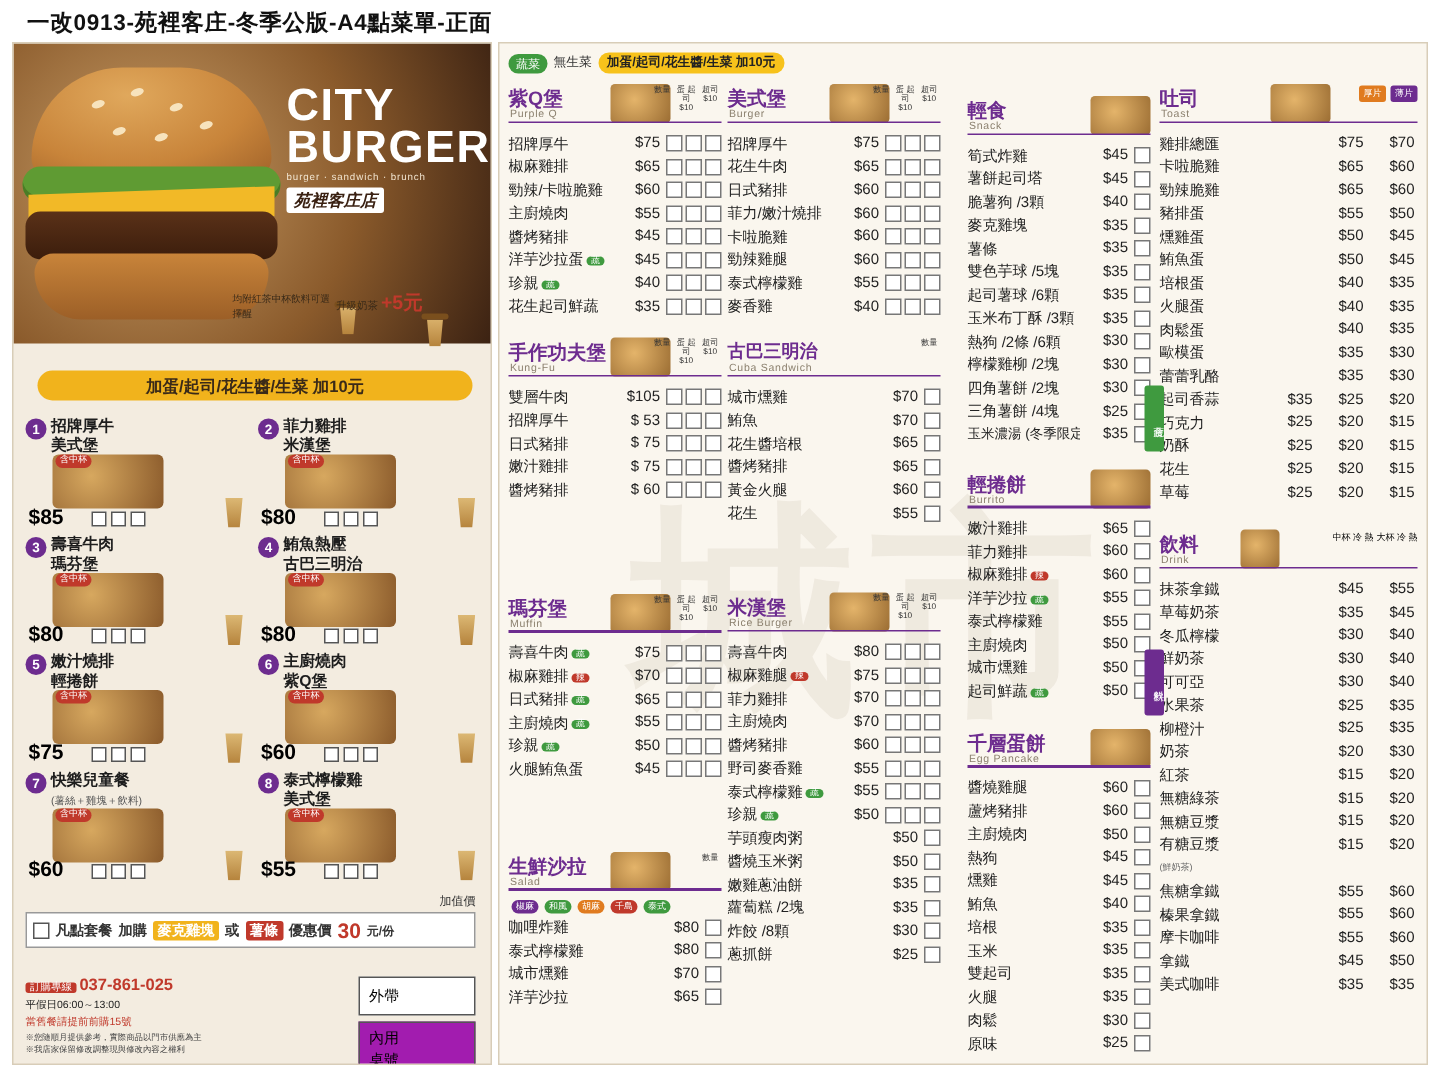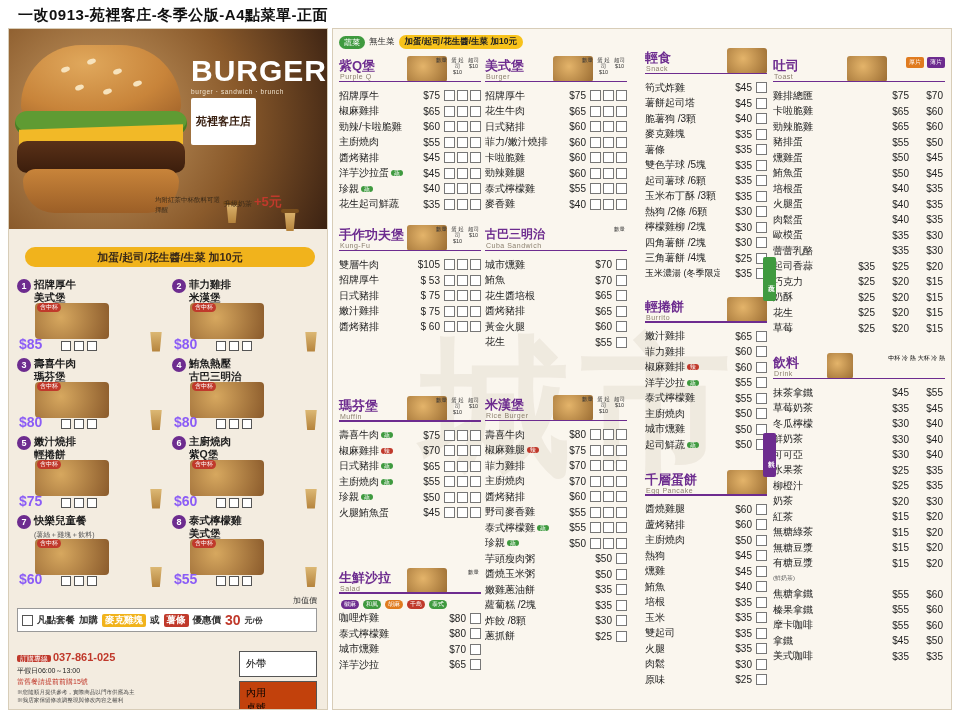--- a/index.html
+++ b/index.html
@@ -58,21 +58,21 @@
   }
   .brand .b1 { font-size:30px; font-weight:bold; line-height:0.92; letter-spacing:1px; }
   .brand .b2 { font-size:30px; font-weight:bold; line-height:0.92; letter-spacing:1px; }
   .brand .b3 { font-size:6.5px; letter-spacing:0.6px; margin-top:3px; color:#f1e4cf; }
   .brand .menu {
     margin-top:8px; font-size:23px; font-weight:bold; letter-spacing:2px;
     color:#f5e9d4;
   }
   .brand .shopname {
     margin-top:3px; font-size:11px; background:#fff; color:#3a2112;
-    display:inline-block; padding:16px 5px; border-radius:2px; font-weight:bold;
+    display:inline-block; padding:1px 5px; border-radius:2px; font-weight:bold;font-style:italic;
   }
   
   .combo-band {
     position:absolute; left:0; top:158px; width:320px; height:86px;
   }
   .combo-badge {
     position:absolute; left:14px; top:6px; width:120px; height:58px;
     background:#6d2c8f; border-radius:50%/46%;
     color:#fff; text-align:center;
   }
@@ -121,21 +121,21 @@
     position:absolute; left:20px; top:26px; width:74px; height:36px;
     border-radius:4px;
     background: radial-gradient(circle at 35% 40%, #d7a85f, #8a5a2b);
   }
   .tagred {
     position:absolute; font-size:6px; color:#fff; background:#c0392b;
     border-radius:6px; padding:0 3px; line-height:9px;
   }
   .cprice {
     position:absolute; left:4px; bottom:2px;
-    font-size:14px; font-weight:bold; color:#8b5cf6;
+    font-size:14px; font-weight:bold; color:#000000;
   }
   .chk-row { position:absolute; left:46px; bottom:3px; display:flex; gap:3px; }
   .chk { width:10px; height:10px; border:1px solid #555; background:#fff; }
   .cupmini {
     position:absolute; right:4px; bottom:2px; width:16px; height:20px;
     background:linear-gradient(#dcb874,#b5833c);
     clip-path: polygon(14% 0, 86% 0, 74% 100%, 26% 100%);
   }
   
   .addon2 {
@@ -158,21 +158,21 @@
   .contact .phone { font-size:11px; font-weight:bold; color:#c0392b; }
   .contact .tiny { font-size:5.6px; color:#444; }
   .order-box {
     position:absolute; right:10px; top:622px; width:78px;
   }
   .order-box .ob {
     border:1px solid #555; background:#fff; height:26px; margin-bottom:4px;
     font-size:10px; display:flex; align-items:center; padding-left:6px;
   }
   .order-box .ob2 {
-    border:1px solid #555; background:#c2410c; height:36px;
+    border:1px solid #555; background:#a21caf; height:36px;
     font-size:10px; padding-left:6px; line-height:1.5; padding-top:3px;
   }
   
   .menu-panel {
     position:absolute; left:332px; top:28px; width:620px; height:682px;
     background:#faf6ee; border:1px solid #d8cdb8;
     overflow:hidden;
   }
   .toprule {
     position:absolute; left:6px; top:4px; width:272px; height:18px;
@@ -252,20 +252,21 @@
         <span class="seed" style="left:82px; top:44px;"></span>
         <span class="seed" style="left:112px; top:36px;"></span>
       </div>
       <div class="lettuce"></div>
       <div class="cheese"></div>
       <div class="patty"></div>
       <div class="bun-bot"></div>
     </div>
 
     <div class="brand">
+      <div class="b1">CITY</div>
       <div class="b2">BURGER</div>
       <div class="b3">burger · sandwich · brunch</div>
       <div class="shopname">苑裡客庄店</div>
     </div>
   </div>
 
   <div class="combo-band">
     <div class="drink-note">均附紅茶中杯飲料可選擇醒</div>
     <div class="cup-lid" style="left:214px; top:14px;"></div>
     <div class="cup-ico" style="left:216px; top:18px;"></div>
@@ -864,21 +865,21 @@
         <span class="pr">$30</span>
         <span class="bx"></span>
       </div>
     <div class="row">
         <span class="nm">蔥抓餅</span>
         <span class="pr">$25</span>
         <span class="bx"></span>
       </div>
   </div>
 
-  <div class="col" style="left:312px; top:20px; width:122px;">
+  <div class="col" style="left:312px; top:36px; width:122px;">
 
     <div class="sec-head">
       <div class="zh">輕食</div>
       <div class="en">Snack</div>
       <div class="pic" style="right:0px;"></div>
       <div class="bar"></div>
     </div>
     <div class="row">
         <span class="nm">筍式炸雞</span>
         <span class="pr">$45</span>

